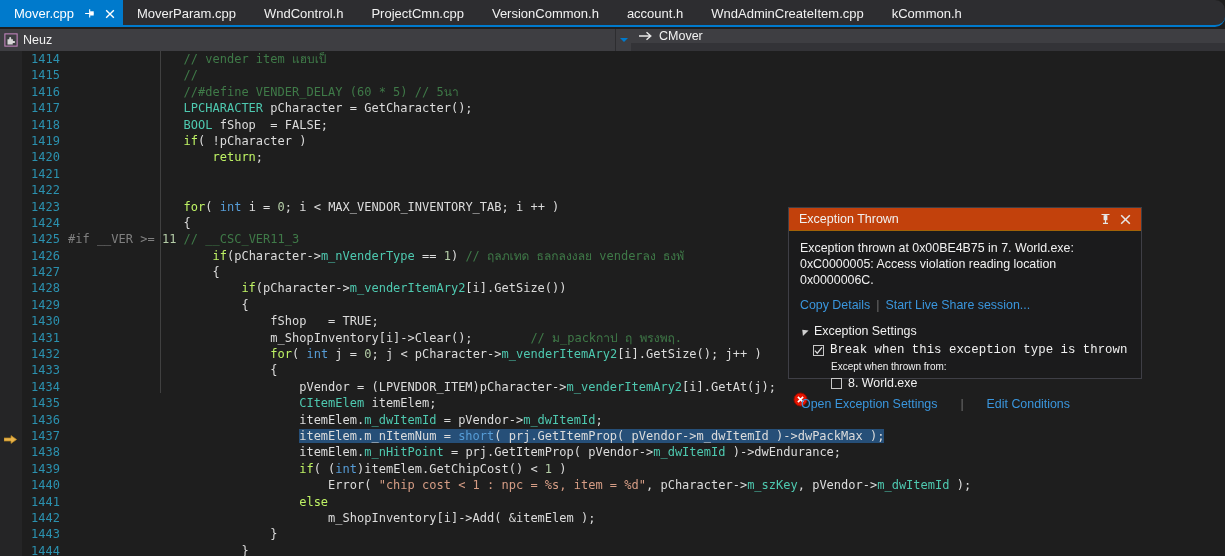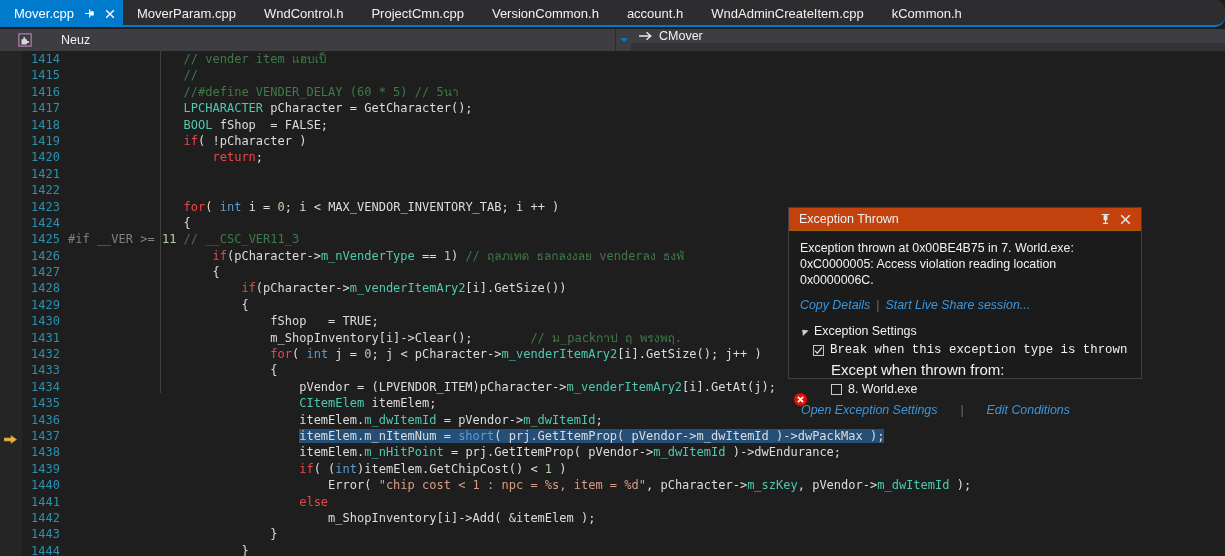--- a/index.html
+++ b/index.html
@@ -44,23 +44,22 @@
 
   
   .navbar {
     position: absolute; left: 0; top: 29px; width: 1225px; height: 22px;
     background: #333337;
     display: flex; align-items: stretch;
     font-size: 12.5px; color: #f1f1f1;
   }
   .nav-left {
     width: 616px; height: 22px; background: #3e3e42;
-    display: flex; align-items: center; padding-left: 18px;
+    display: flex; align-items: center; padding-left: 4px;
     border-right: 1px solid #2d2d30;
-    gap: 24px;
   }
   .nav-right {
     flex: 1; height: 14px; background: #3e3e42;
     display: flex; align-items: center; padding-left: 7px;
   }
   .nav-combo-arrow {
     width: 15px; height: 22px; background: #3e3e42;
     display: flex; align-items: center; justify-content: center;
   }
   .nav-combo-arrow .caret {
@@ -106,21 +105,21 @@
   .sel-line .codetext .sel {
     background: #264f78;
   }
   .bp-arrow {
     position: absolute; left: 4px; top: 4px; width: 13px; height: 9px;
   }
 
   
   .c   { color: #3f7a48; }   
   .kw  { color: #569cd6; }   
-  .kwp { color: #ef4444; }   
+  .kwp { color: #bef264; }   
   .ty  { color: #4ec9b0; }   
   .str { color: #d69d85; }   
   .num { color: #b5cea8; }   
   .pp  { color: #808080; }
 
   
   .err-icon {
     position: absolute; width: 15px; height: 15px;
   }
 
@@ -144,21 +143,21 @@
     width: 20px; height: 20px;
     display: flex; align-items: center; justify-content: center;
     color: #e6e6e6;
   }
   .exc-body { padding: 9px 11px 0 11px; }
   .exc-msg {
     font-size: 12.4px; color: #f1f1f1; line-height: 16px;
     width: 328px;
   }
   .exc-links { margin-top: 10px; font-size: 12.4px; display: flex; align-items: center; }
-  .exc-link { color: #3a96dd; font-style: italic; }
+  .exc-link { color: #3a96dd; }
   .exc-sep { color: #6d6d6d; margin: 0 6px; }
   .exc-settings {
     margin-top: 12px; font-size: 12.4px; color: #f1f1f1;
     display: flex; align-items: center;
   }
   .tri {
     width: 0; height: 0; margin-right: 6px;
     border-left: 4px solid transparent;
     border-right: 4px solid transparent;
     border-bottom: 5px solid #d0d0d0;
@@ -170,21 +169,21 @@
     display: flex; align-items: center; font-family: Liberation Mono, monospace;
   }
   .cbox {
     width: 11px; height: 11px; margin-right: 6px;
     border: 1px solid #c8c8c8; background: #1b1b1c;
     display: inline-flex; align-items: center; justify-content: center;
     flex: none;
   }
   .exc-except-row {
     margin-top: 4px; margin-left: 31px;
-    font-size: 15px; color: #f1f1f1;
+    font-size: 10px; color: #f1f1f1;
   }
   .exc-proc-row {
     margin-top: 4px; margin-left: 31px;
     font-size: 12.4px; color: #f1f1f1;
     display: flex; align-items: center;
   }
   .exc-bottom-links {
     margin-top: 7px; margin-left: 1px;
     font-size: 12.4px; display: flex; align-items: center; gap: 17px;
   }

